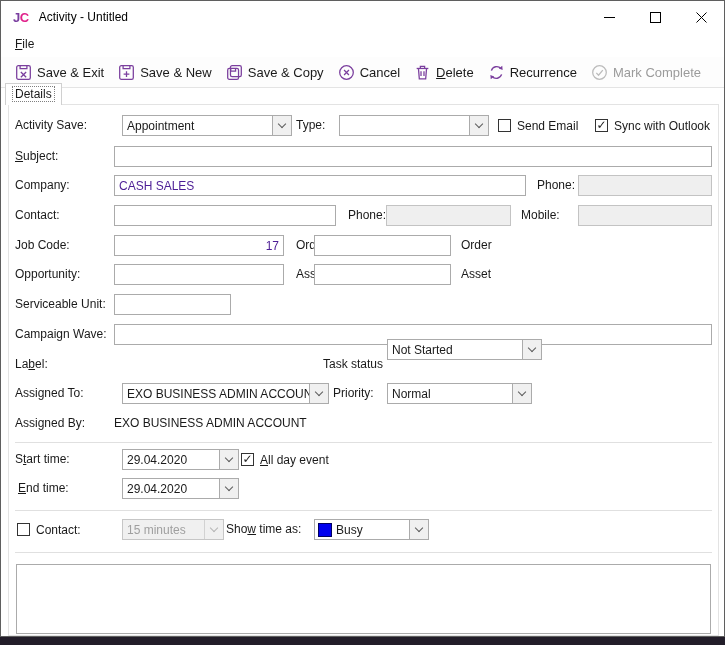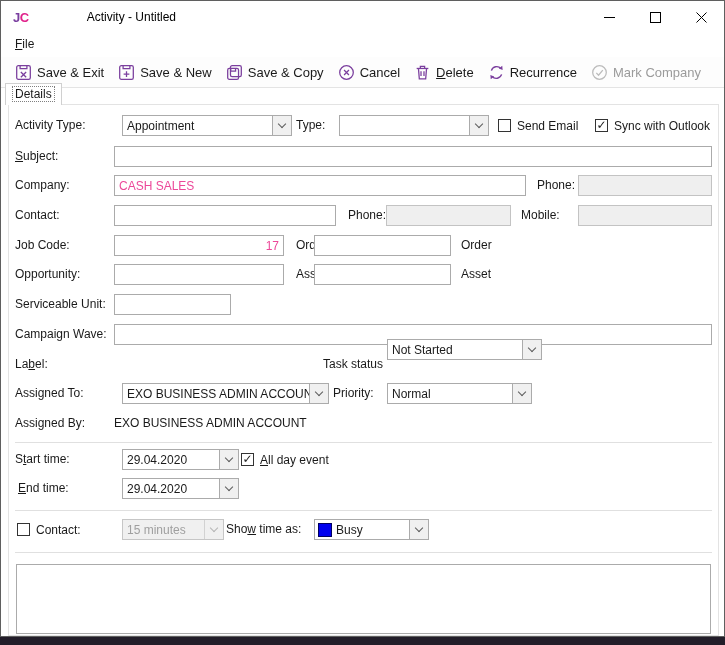--- a/index.html
+++ b/index.html
@@ -1,21 +1,21 @@
 <!DOCTYPE html>
 <html><head>
 <meta charset="utf-8">
 <style>
   * { margin:0; padding:0; box-sizing:border-box; }
   html,body { width:725px; height:645px; }
   body { font-family:"Liberation Sans","DejaVu Sans",sans-serif; font-size:12px; color:#1a1a1a; background:#221d29; }
   .window { position:absolute; left:0; top:0; width:725px; height:637px; background:#fff; border:1px solid #5f5f5f; overflow:hidden; }
 
   
-  .titlebar { position:absolute; left:0; top:0; width:100%; height:32px; background:#fff; display:flex; align-items:center;gap:48px; }
+  .titlebar { position:absolute; left:0; top:0; width:100%; height:32px; background:#fff; display:flex; align-items:center; }
   .logo { margin-left:12px; font-weight:bold; font-size:13px; letter-spacing:-0.5px; }
   .logo .j { color:#7a3fa0; } .logo .c { color:#e0218a; }
   .title-text { margin-left:10px; font-size:12px; color:#000; }
   .win-controls { position:absolute; right:0; top:0; height:32px; display:flex; }
   .win-btn { width:46px; height:32px; display:flex; align-items:center; justify-content:center; cursor:default; }
 
   
   .menubar { position:absolute; left:0; top:32px; width:100%; height:24px; background:#fff; }
   .menu-item { position:absolute; left:14px; top:4px; font-size:12px; }
 
@@ -25,21 +25,21 @@
   .tb-btn.disabled { color:#9b9b9b; }
   .tb-icon { width:17px; height:17px; display:block; }
 
   
   .tab { position:absolute; left:4px; top:82px; height:22px; padding:3px 6px 0 6px; background:#fff; border:1px solid #d0d0d0; border-bottom:none; z-index:3; }
   .tab-inner { border:1px dotted #808080; padding:0 2px; font-size:12px;margin-top:20px; }
   .page { position:absolute; left:7px; top:103px; width:711px; height:532px; background:#fff; border:1px solid #e3e3e3; }
 
   
   .lbl { position:absolute; height:21px; line-height:21px; font-size:12px; color:#1a1a1a; white-space:nowrap; }
-  .txt { position:absolute; height:21px; border:1px solid #ababab; background:#fff; font-family:inherit; font-size:12px; color:#ec4899; padding:0 4px; outline:none; }
+  .txt { position:absolute; height:21px; border:1px solid #ababab; background:#fff; font-family:inherit; font-size:12px; color:#4c1d95; padding:0 4px; outline:none; }
   .txt:disabled, .txt.disabled { background:#efefef; border-color:#c3c3c3; }
   .combo { position:absolute; height:21px; border:1px solid #ababab; background:#fff; display:flex; align-items:center;margin-left:8px; }
   .combo-val { flex:1; padding-left:4px; font-size:12px; white-space:nowrap; overflow:hidden; }
   .combo-btn { width:19px; height:100%; background:#f0f0f0; border-left:1px solid #ababab; display:flex; align-items:center; justify-content:center; }
   .chev { width:6px; height:6px; border-right:1.5px solid #5c5c5c; border-bottom:1.5px solid #5c5c5c; transform:rotate(45deg); margin-top:-3px; }
   .combo.disabled { background:#f0f0f0; border-color:#c6c6c6; }
   .combo.disabled .combo-val { color:#9f9f9f; }
   .combo.disabled .combo-btn { background:#f0f0f0; border-left-color:#d2d2d2; }
   .combo.disabled .chev { border-color:#b5b5b5; }
   .swatch { width:14px; height:14px; margin-left:3px; border:1.5px solid #000; flex:0 0 auto; }
@@ -145,28 +145,28 @@
         </svg>
       <span>Recurrence</span>
     </div>
     <div class="tb-btn disabled">
       <svg class="tb-icon" viewBox="0 0 16 16">
           <g fill="none" stroke="#bcbcbc" stroke-width="1.2">
             <circle cx="8" cy="8" r="6.4"></circle>
             <path d="M5 8.3 l2.1 2.3 4 -4.8"></path>
           </g>
         </svg>
-      <span>Mark Company</span>
+      <span>Mark Complete</span>
     </div>
   </div>
 
   <div class="tab"><span class="tab-inner">Details</span></div>
   <div class="page"></div>
 
-  <span class="lbl" style="left:14px;top:114px">Activity Type:</span>
+  <span class="lbl" style="left:14px;top:114px">Activity Save:</span>
   <div class="combo" style="left:113px;top:114px;width:170px">
     <span class="combo-val">Appointment</span>
     <span class="combo-btn">
         <i class="chev"></i>
       </span>
   </div>
   <span class="lbl" style="left:295px;top:114px">Type:</span>
   <div class="combo" style="left:330px;top:114px;width:150px">
     <span class="combo-val"></span>
     <span class="combo-btn">

